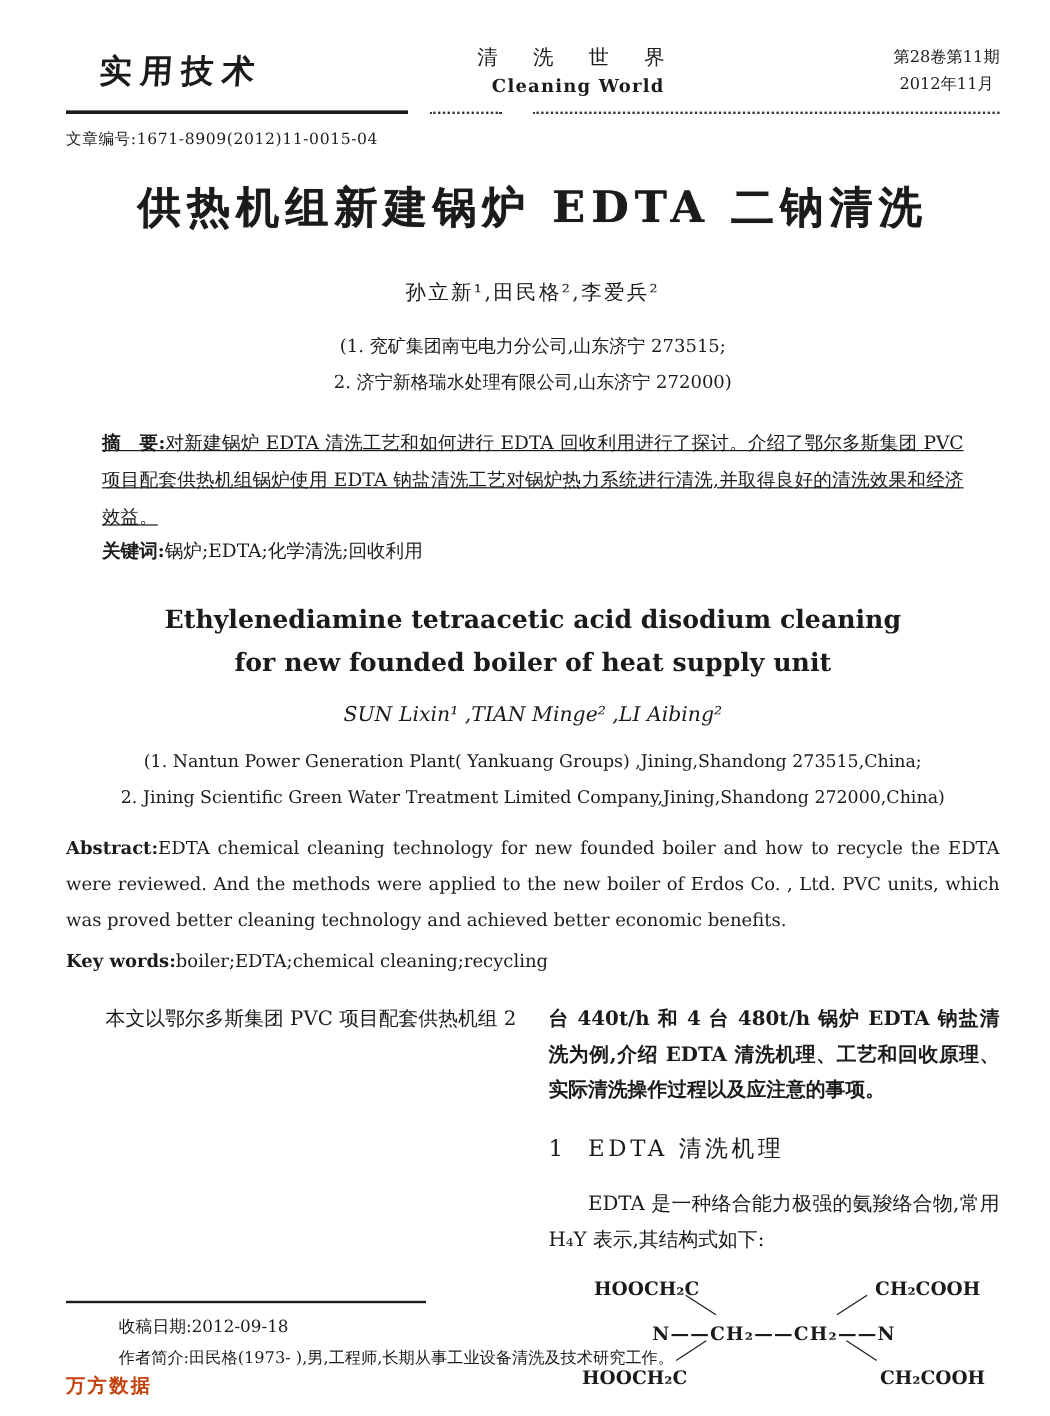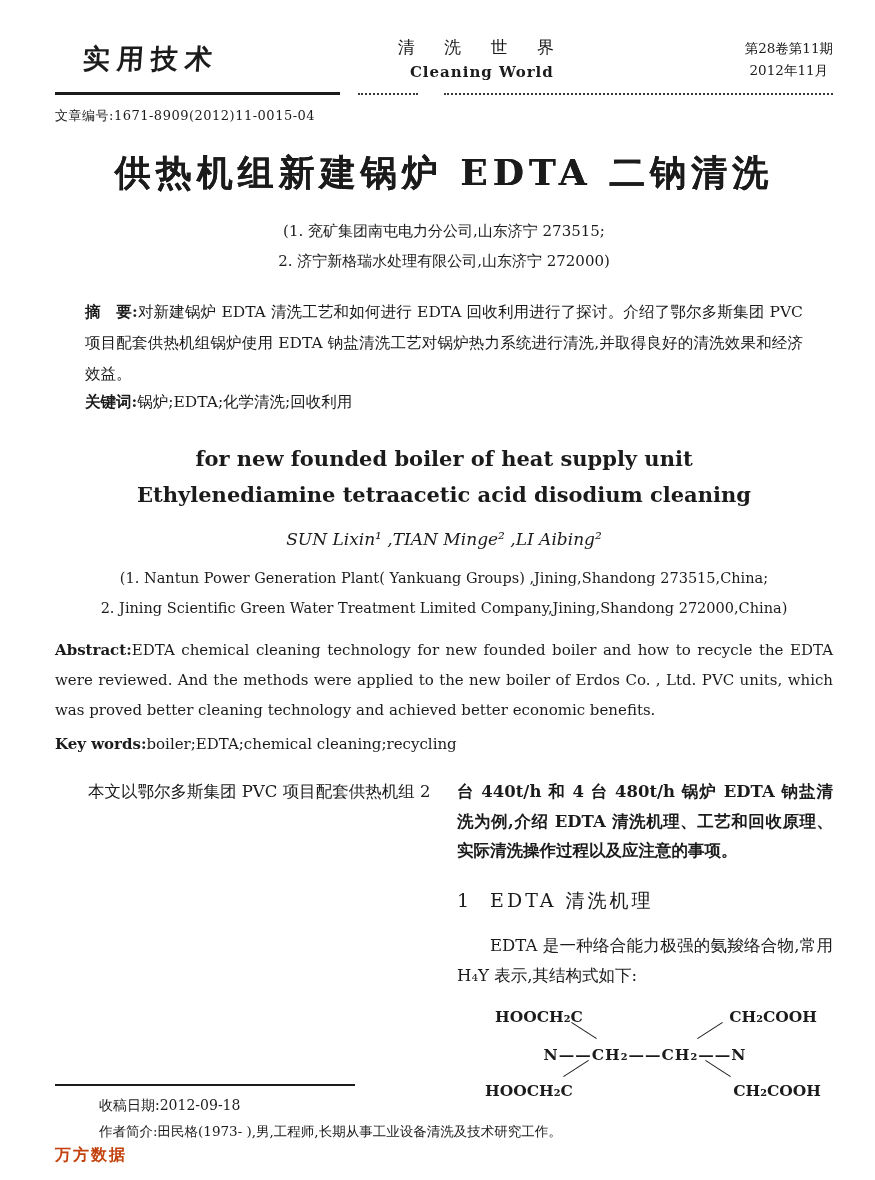--- a/index.html
+++ b/index.html
@@ -32,21 +32,21 @@
 
   
   .title-cn{
     margin-top:24px; text-align:center;
     font-size:36px; font-weight:bold; letter-spacing:5px;
     text-shadow:0 0 .6px #222;
   }
   .authors-cn{ margin-top:34px; text-align:center; font-size:17px; letter-spacing:2px; }
   .affil-cn{ margin-top:18px; text-align:center; font-size:15px; line-height:30px; }
 
-  .abstract-cn{ margin:20px 30px 0 30px; font-size:15.5px; line-height:31px; text-align:justify; }
+  .abstract-cn{ margin:20px 30px 0 30px; font-size:15.5px; line-height:31px; text-align:justify;text-decoration:underline; }
   .abstract-cn .lbl{ font-weight:bold; }
   .kw-cn{ margin:2px 30px 0 30px; font-size:15.5px; }
   .kw-cn .lbl{ font-weight:bold; }
 
   .title-en{ margin-top:28px; text-align:center; font-weight:bold; font-size:21px; line-height:36px; }
   .authors-en{ margin-top:16px; text-align:center; font-style:italic; font-size:17px; }
   .affil-en{ margin-top:14px; text-align:center; font-size:14.5px; line-height:30px; }
 
   .abstract-en{ margin:12px 0 0 0; font-size:15px; line-height:30px; text-align:justify; }
   .abstract-en .lbl, .kw-en .lbl{ font-weight:bold; }
@@ -100,31 +100,32 @@
     </div>
     <div class="hdr-rule">
       <span class="solid"></span>
       <span class="gap"></span>
       <span class="dots"></span>
     </div>
 
     <div class="article-no">文章编号:1671-8909(2012)11-0015-04</div>
 
     <div class="title-cn">供热机组新建锅炉 EDTA 二钠清洗</div>
+    <div class="authors-cn">孙立新¹,田民格²,李爱兵²</div>
     <div class="affil-cn">
       <div>(1. 兖矿集团南屯电力分公司,山东济宁 273515;</div>
       <div>2. 济宁新格瑞水处理有限公司,山东济宁 272000)</div>
     </div>
 
     <p class="abstract-cn"><span class="lbl">摘　要:</span><span>对新建锅炉 EDTA 清洗工艺和如何进行 EDTA 回收利用进行了探讨。介绍了鄂尔多斯集团 PVC 项目配套供热机组锅炉使用 EDTA 钠盐清洗工艺对锅炉热力系统进行清洗,并取得良好的清洗效果和经济效益。</span></p>
     <p class="kw-cn"><span class="lbl">关键词:</span><span>锅炉;EDTA;化学清洗;回收利用</span></p>
 
     <div class="title-en">
+      <div>Ethylenediamine tetraacetic acid disodium cleaning</div>
       <div>for new founded boiler of heat supply unit</div>
-      <div>Ethylenediamine tetraacetic acid disodium cleaning</div>
     </div>
     <div class="authors-en">SUN Lixin¹ ,TIAN Minge² ,LI Aibing²</div>
     <div class="affil-en">
       <div>(1. Nantun Power Generation Plant( Yankuang Groups) ,Jining,Shandong 273515,China;</div>
       <div>2. Jining Scientific Green Water Treatment Limited Company,Jining,Shandong 272000,China)</div>
     </div>
 
     <p class="abstract-en"><span class="lbl">Abstract:</span><span>EDTA chemical cleaning technology for new founded boiler and how to recycle the EDTA were reviewed. And the methods were applied to the new boiler of Erdos Co. , Ltd. PVC units, which was proved better cleaning technology and achieved better economic benefits.</span></p>
     <p class="kw-en"><span class="lbl">Key words:</span><span>boiler;EDTA;chemical cleaning;recycling</span></p>
 

